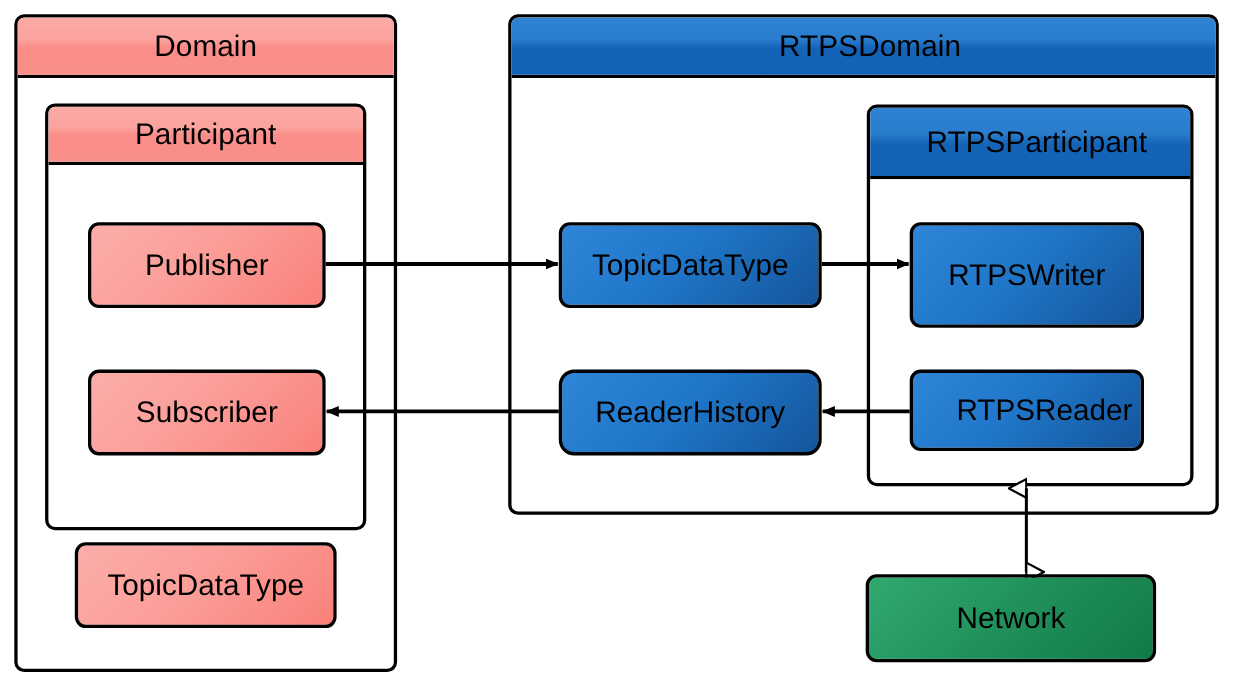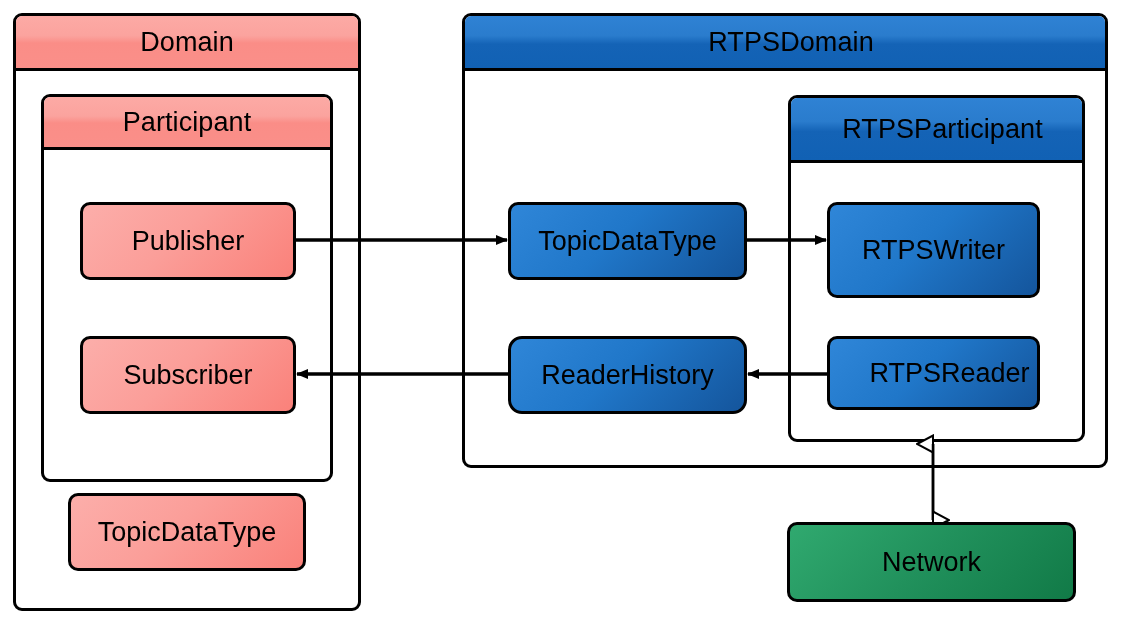--- a/index.html
+++ b/index.html
@@ -157,17 +157,17 @@
   </div>
 
   <div class="node node-blue" id="node-rtpswriter" style="left: 827px; top: 202px; width: 213px; height: 96px;">
     <span>RTPSWriter</span>
   </div>
 
   <div class="node node-blue" id="node-rtpsreader" style="left: 827px; top: 336px; width: 213px; height: 74px; padding-left: 32px;">
     <span>RTPSReader</span>
   </div>
 
-  <div class="node node-green" id="node-network" style="left: 787px; top: 522px; width: 289px; height: 80px;">
+  <div class="node node-green" id="node-network" style="left: 787px; top: 522px; width: 264px; height: 80px;">
     <span>Network</span>
   </div>
 
 </div>
 
 </body></html>

